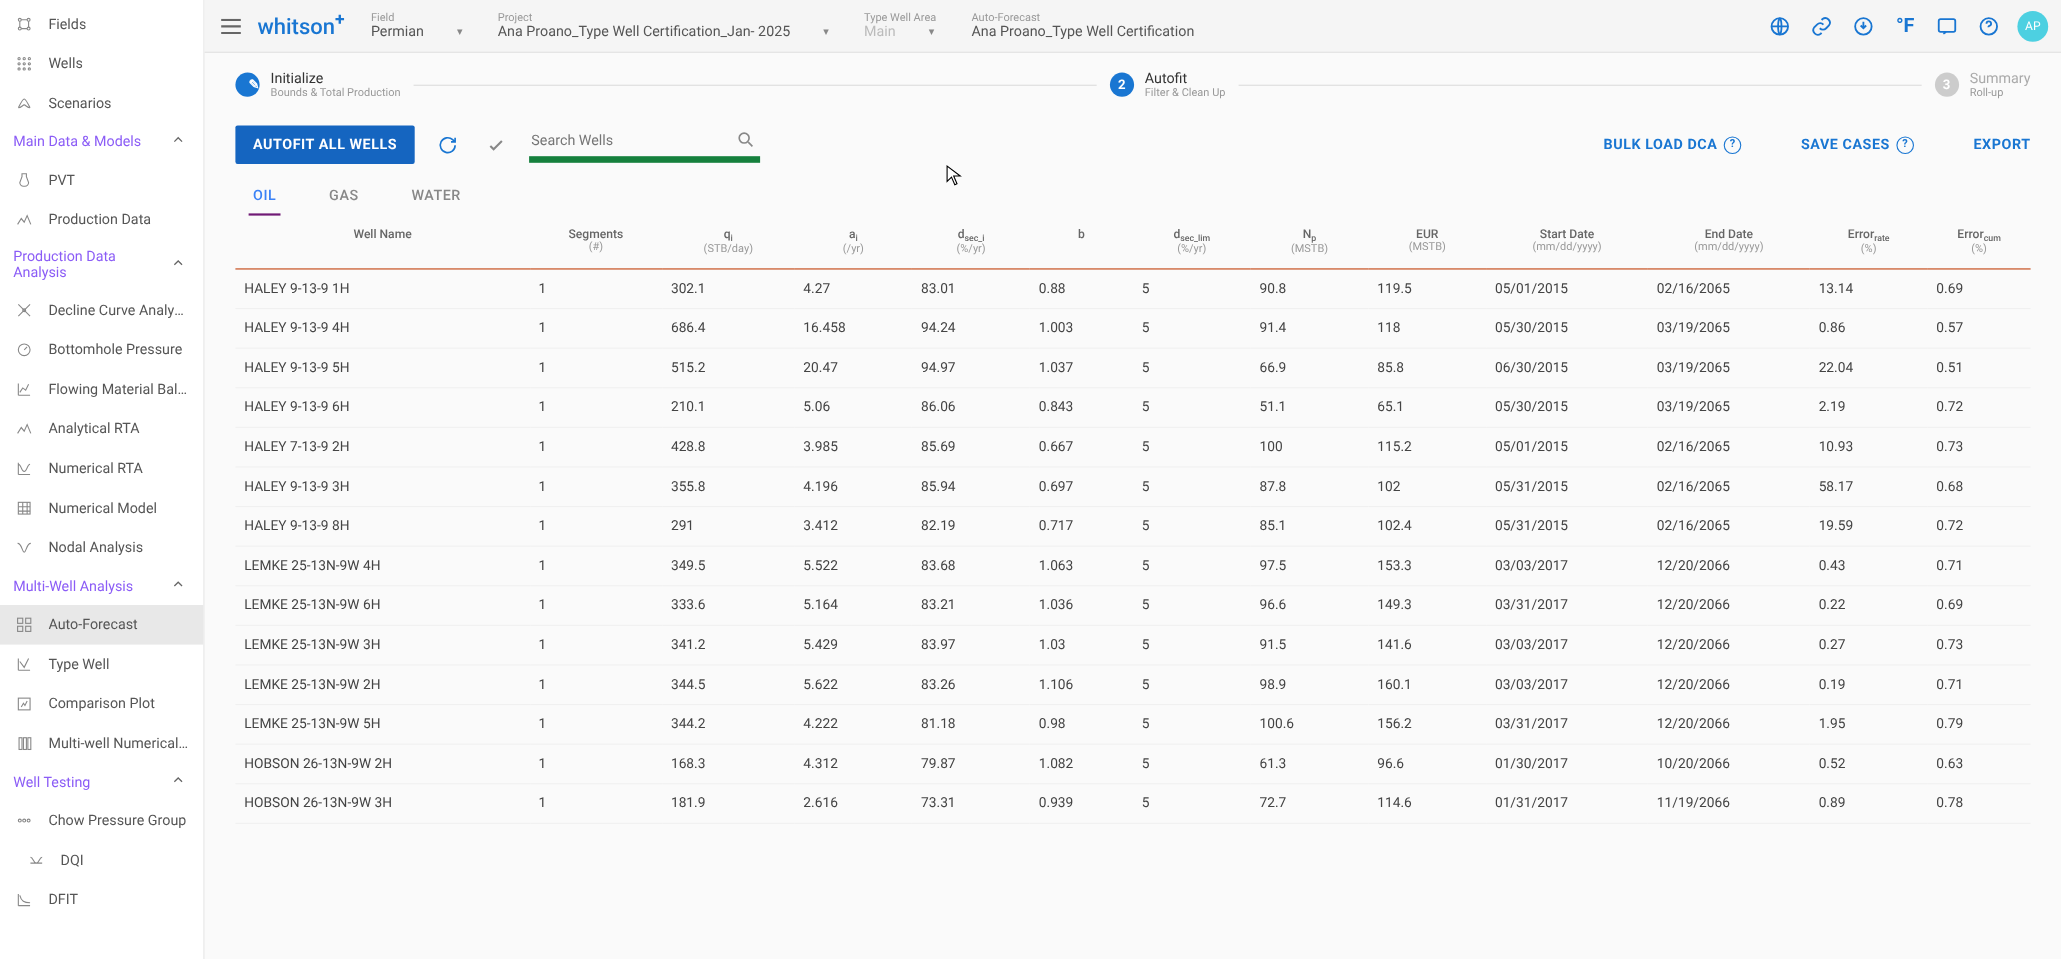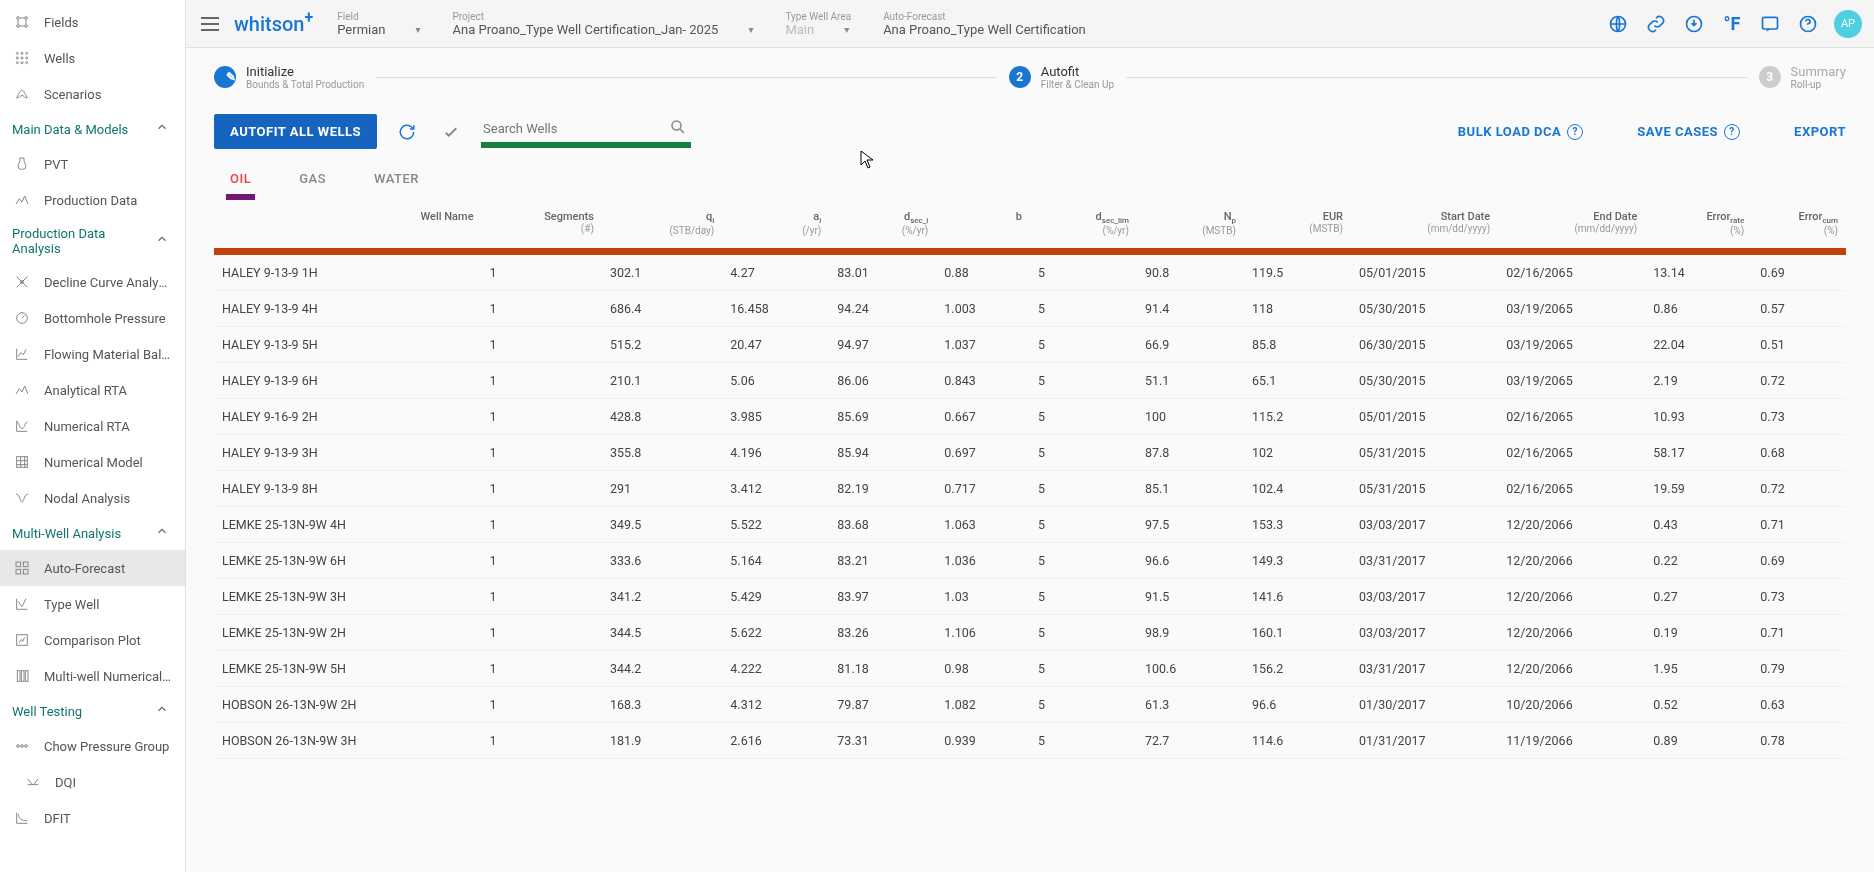--- a/index.html
+++ b/index.html
@@ -5,21 +5,21 @@
 * { margin: 0; padding: 0; box-sizing: border-box; font-family: -apple-system, BlinkMacSystemFont, "Segoe UI", Roboto, Arial, sans-serif; }
 body { background: #fafafa; color: #333; font-size: 13px; overflow: hidden; }
 .app { display: flex; width: 1874px; height: 872px; }
 
 
 .sidebar { width: 186px; background: #fff; border-right: 1px solid #e0e0e0; overflow-y: auto; padding-top: 4px; }
 .sidebar-item { display: flex; align-items: center; padding: 8px 12px; cursor: pointer; color: #555; font-size: 13px; }
 .sidebar-item.active { background: #e8e8e8; }
 .sidebar-item .icon { width: 20px; height: 20px; display: flex; align-items: center; justify-content: center; margin-right: 12px; flex-shrink: 0; }
 .sidebar-item .label { white-space: nowrap; overflow: hidden; text-overflow: ellipsis; }
-.sidebar-section { display: flex; align-items: center; justify-content: space-between; padding: 8px 12px; color: #0f766e; font-size: 13px; cursor: pointer; }
+.sidebar-section { display: flex; align-items: center; justify-content: space-between; padding: 8px 12px; color: #8b5cf6; font-size: 13px; cursor: pointer; }
 .sidebar-section .chev { width: 18px; height: 18px; }
 
 
 .main { flex: 1; display: flex; flex-direction: column; background: #fafafa; }
 
 
 .topbar { height: 48px; background: #f5f5f5; border-bottom: 1px solid #e0e0e0; display: flex; align-items: center; padding: 0 12px; gap: 8px; }
 .hamburger { width: 24px; height: 24px; display:flex; align-items:center; justify-content:center; cursor:pointer; color:#666; }
 .logo { font-size: 20px; font-weight: 500; color: #1976d2; display:flex; align-items:flex-start; margin: 0 16px 0 4px; }
 .logo sup { font-size: 16px; font-weight: bold; margin-top:-4px; }
@@ -54,26 +54,26 @@
 .search-box { position:relative; width: 210px; }
 .search-box input { border:none; border-bottom:6px solid #15803d; background:transparent; width:100%; padding: 6px 28px 6px 2px; font-size:13px; outline:none; }
 .search-box .search-icon { position:absolute; right:4px; top:3px; color:#888; }
 .actionbar-spacer { flex:1; }
 .link-btn { color:#1976d2; font-size:13px; font-weight:bold; letter-spacing:0.5px; cursor:pointer; display:flex; align-items:center; gap:6px; margin-left: 38px; }
 .link-btn .help-circle { width:16px; height:16px; border:1.5px solid #1976d2; border-radius:50%; display:flex; align-items:center; justify-content:center; font-size:10px; }
 
 
 .tabs { display:flex; padding: 14px 28px 0 40px; gap: 40px; border-bottom:none; }
 .tab { font-size:13px; font-weight:500; color:#888; padding: 8px 4px; cursor:pointer; letter-spacing:0.5px; }
-.tab.active { color:#ef4444; border-bottom:6px solid #701a75; }
+.tab.active { color:#3b82f6; border-bottom:2px solid #701a75; }
 
 
 .table-wrap { flex:1; overflow:auto; padding: 0 28px 0 28px; }
 table { width:100%; border-collapse: collapse; }
-thead th { text-align:right; font-size:11px; font-weight:500; color:#666; padding: 10px 8px 12px 8px; border-bottom:7px solid #c2410c; vertical-align:top; }
+thead th { text-align:center; font-size:11px; font-weight:500; color:#666; padding: 10px 8px 12px 8px; border-bottom:1px solid #c2410c; vertical-align:top; }
 thead th .unit { display:block; font-size:10px; color:#999; font-weight:400; }
 thead th sub { font-size:8px; }
 tbody td { font-size:12.5px; color:#444; padding: 10px 8px; border-bottom:1px solid #f0f0f0; }
 
 .cursor { position:absolute; left:860px; top:150px; pointer-events:none; }
 
 svg { display:block; }
 </style>
 </head>
 <body>
@@ -516,21 +516,21 @@
               <td>0.843</td>
               <td>5</td>
               <td>51.1</td>
               <td>65.1</td>
               <td>05/30/2015</td>
               <td>03/19/2065</td>
               <td>2.19</td>
               <td>0.72</td>
             </tr>
             <tr>
-              <td>HALEY 9-16-9 2H</td>
+              <td>HALEY 7-13-9 2H</td>
               <td>1</td>
               <td>428.8</td>
               <td>3.985</td>
               <td>85.69</td>
               <td>0.667</td>
               <td>5</td>
               <td>100</td>
               <td>115.2</td>
               <td>05/01/2015</td>
               <td>02/16/2065</td>

